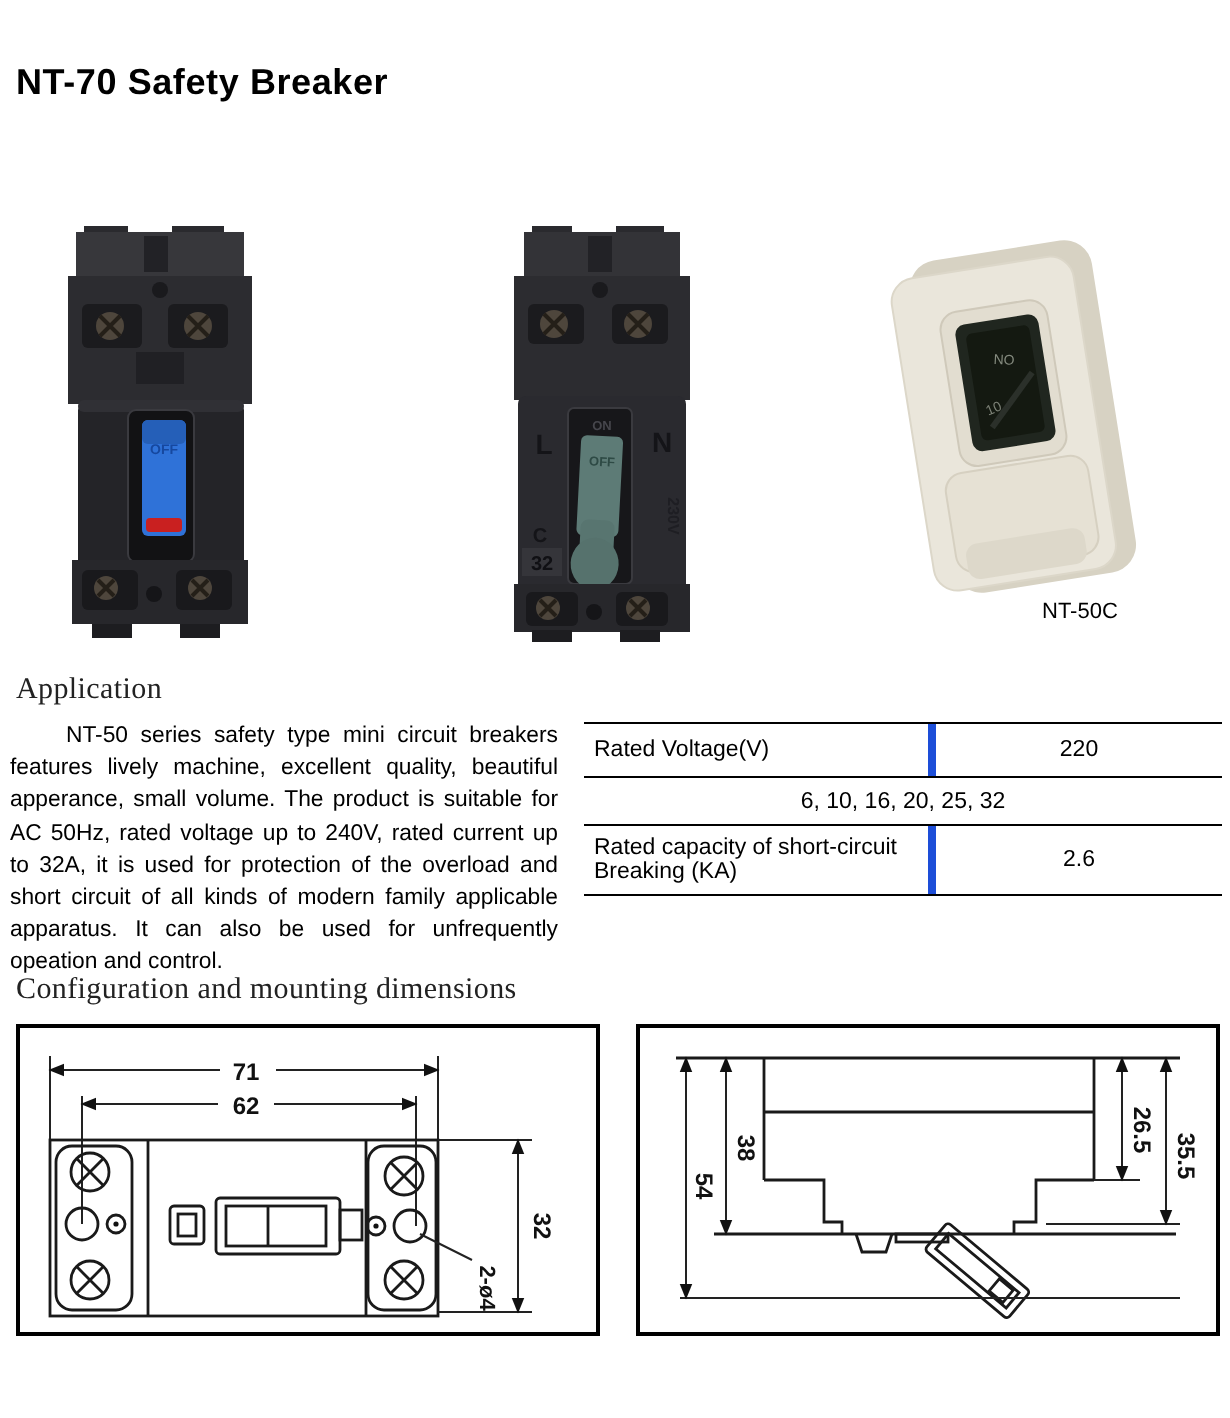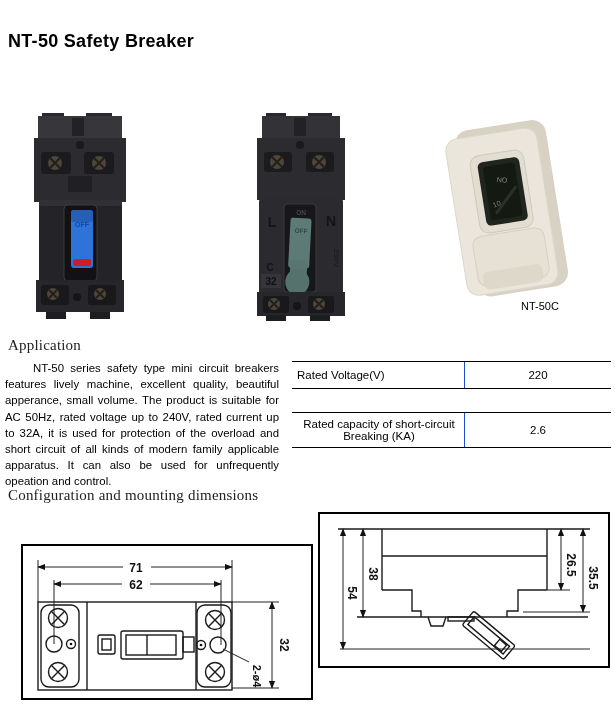--- a/index.html
+++ b/index.html
@@ -8,36 +8,36 @@
   .page-title{left:8px;top:31px;font-size:18px;font-weight:700;letter-spacing:.3px;color:#000;}
   .section-heading{left:8px;font-size:15px;font-weight:400;color:#222;letter-spacing:.2px;font-family:Liberation Serif, serif;}
   .app-heading{top:337px;}
   .cfg-heading{top:487px;}
   .app-text{left:5px;top:360px;width:274px;font-size:11.4px;line-height:16.2px;text-align:justify;text-indent:28px;color:#000;}
   .caption{left:521px;top:300px;font-size:11px;color:#000;}
   
   .spec-table{left:292px;top:361px;width:319px;border-top:1px solid #000;}
   .spec-row{display:flex;border-bottom:1px solid #000;box-sizing:border-box;}
   .spec-row.h1{height:27px}.spec-row.h2{height:24px}.spec-row.h3{height:35px}.spec-row.h4{height:26px}
-  .spec-label{width:164px;border-right:1px solid #1d4ed8;padding:0 3px 0 5px;display:flex;align-items:center;font-size:11.5px;line-height:12.5px;text-align:center;}
+  .spec-label{width:164px;border-right:4px solid #1d4ed8;padding:0 3px 0 5px;display:flex;align-items:center;font-size:11.5px;line-height:12.5px;}
   .spec-value{flex:1;display:flex;align-items:center;justify-content:center;font-size:11.5px;}
   
   .draw-box{border:2px solid #000;background:#fff;}
-  .box-left{left:21px;top:512px;width:288px;height:152px;margin-top:32px;}
+  .box-left{left:8px;top:512px;width:288px;height:152px;}
   .box-right{left:318px;top:512px;width:288px;height:152px;}
   svg{display:block;}
   .dimtxt{font-family:"Liberation Sans",sans-serif;font-size:12px;font-weight:700;fill:#111;}
   .dimtxt-s{font-family:"Liberation Sans",sans-serif;font-size:11px;font-weight:700;fill:#111;}
   .dline{stroke:#222;stroke-width:1;fill:none;}
   .bline{stroke:#1a1a1a;stroke-width:1.4;fill:none;}
 </style>
 </head>
 <body>
 
-<div class="abs page-title">NT-50 Safety Breaker</div>
+<div class="abs page-title">NT-70 Safety Breaker</div>
 
 <svg class="abs" style="left:28px;top:110px;" width="105" height="212" viewBox="0 0 105 212">
   <rect x="14" y="3" width="22" height="12" fill="#2a2a2e"></rect>
   <rect x="58" y="3" width="26" height="12" fill="#2a2a2e"></rect>
   <rect x="10" y="6" width="84" height="24" fill="#37373b"></rect>
   <rect x="44" y="8" width="12" height="18" fill="#222226"></rect>
   <rect x="6" y="28" width="92" height="64" fill="#2c2c30"></rect>
   <rect x="13" y="42" width="30" height="22" rx="3" fill="#1b1b1e"></rect>
   <rect x="56" y="42" width="30" height="22" rx="3" fill="#1b1b1e"></rect>
   <circle cx="27" cy="53" r="7" fill="#4e463c"></circle>
@@ -123,20 +123,21 @@
 
 <div class="abs section-heading app-heading">Application</div>
 <div class="abs app-text">NT-50 series safety type mini circuit breakers features lively machine, excellent quality, beautiful apperance, small volume. The product is suitable for AC 50Hz, rated voltage up to 240V, rated current up to 32A, it is used for protection of the overload and short circuit of all kinds of modern family applicable apparatus. It can also be used for unfrequently opeation and control.</div>
 
 <div class="abs spec-table">
   <div class="spec-row h1">
     <div class="spec-label">Rated Voltage(V)</div>
     <div class="spec-value">220</div>
   </div>
   <div class="spec-row h2">
+    <div class="spec-value">6, 10, 16, 20, 25, 32</div>
   </div>
   <div class="spec-row h3">
     <div class="spec-label">Rated capacity of short-circuit Breaking (KA)</div>
     <div class="spec-value">2.6</div>
   </div>
 </div>
 
 <div class="abs section-heading cfg-heading">Configuration and mounting dimensions</div>
 
 <div class="abs draw-box box-left">

